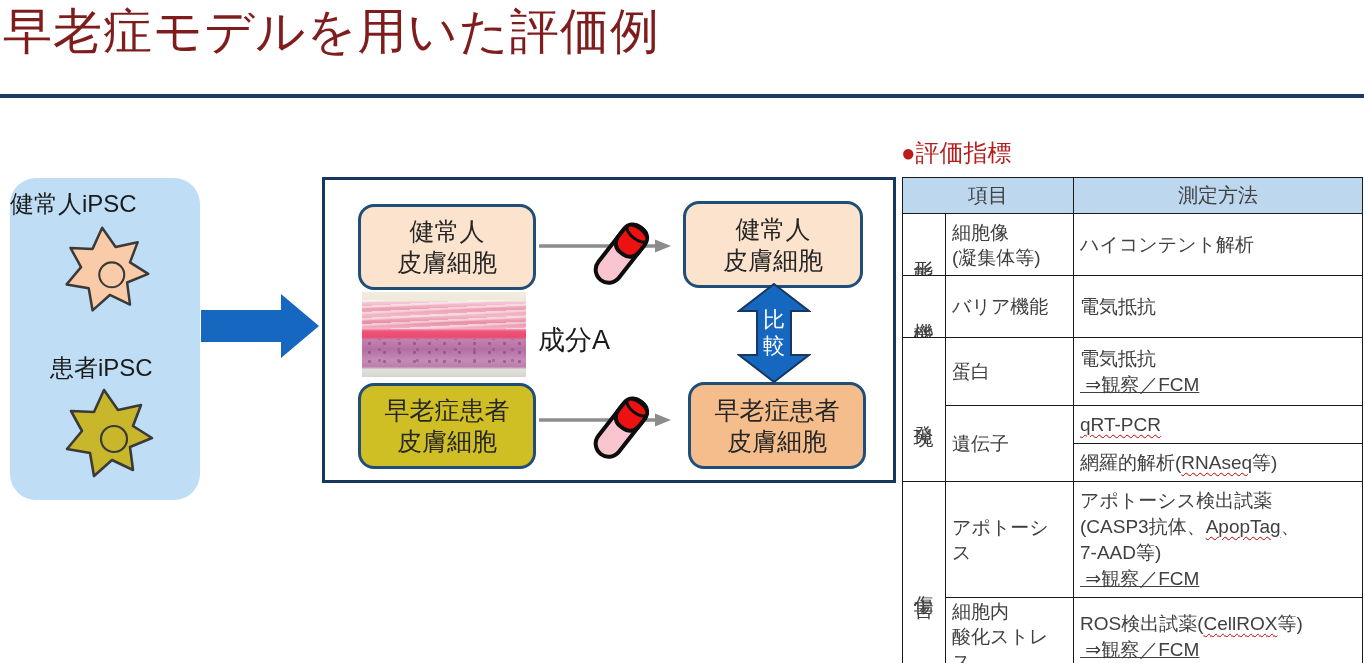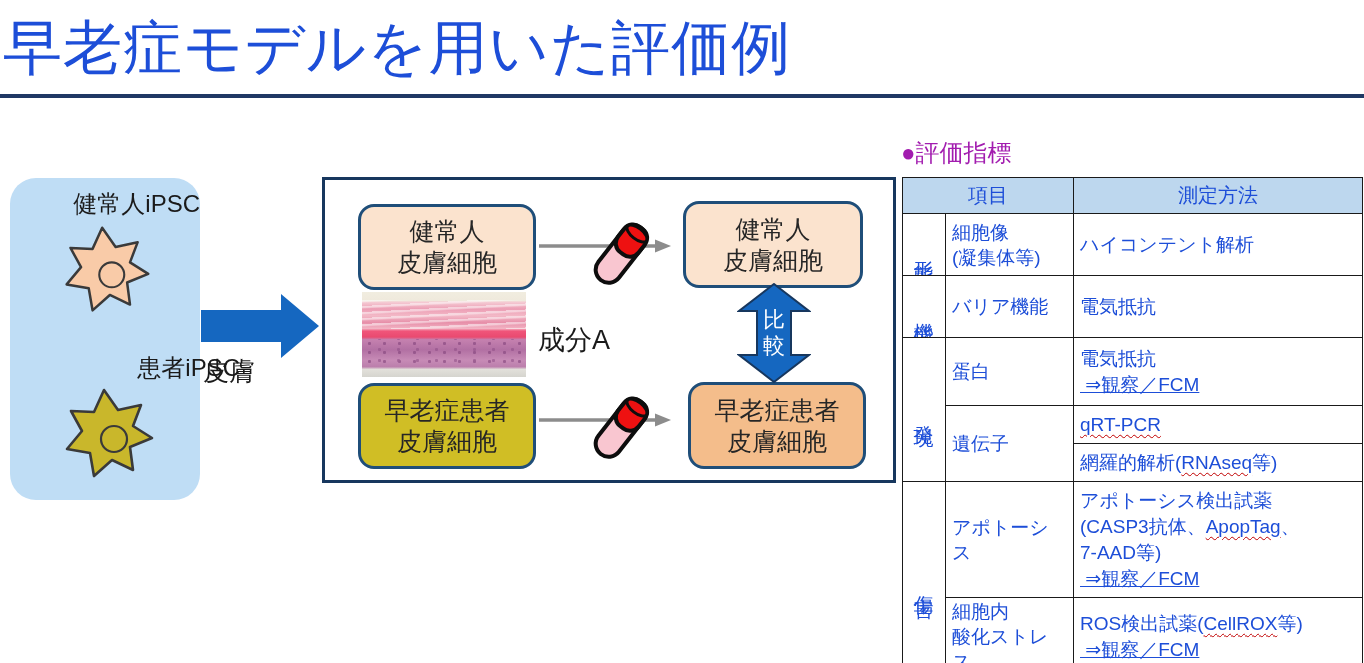--- a/index.html
+++ b/index.html
@@ -1,27 +1,27 @@
 <!DOCTYPE html>
 <html><head>
 <meta charset="utf-8">
 <style>
   html,body{margin:0;padding:0;background:#fff;}
   .slide{position:relative;width:1364px;height:663px;background:#ffffff;overflow:hidden;
          font-family:"Liberation Sans","DejaVu Sans",sans-serif;color:#262626;}
 
   
-  .title{position:absolute;left:3px;top:3px;font-size:59px;line-height:1.15;color:#1d4ed8;
-         letter-spacing:1px;white-space:nowrap;margin-top:12px;}
+  .title{position:absolute;left:3px;top:3px;font-size:49px;line-height:1.15;color:#7f1d1d;
+         letter-spacing:1px;white-space:nowrap;}
   .title-rule{position:absolute;left:0;top:94px;width:1364px;height:4px;background:#1F3864;}
 
   
   .ipsc-panel{position:absolute;left:10px;top:178px;width:190px;height:322px;
               background:#BFDDF5;border-radius:26px;}
-  .ipsc-label{position:absolute;left:0;width:190px;text-align:right;font-size:24px;color:#1a1a1a;white-space:nowrap;}
+  .ipsc-label{position:absolute;left:0;width:190px;text-align:left;font-size:24px;color:#1a1a1a;white-space:nowrap;}
   .lbl-healthy{top:10px;}
   .lbl-patient{top:174px;padding-left:40px;}
   .cell-svg{position:absolute;}
   .cell-healthy{left:48px;top:44px;width:96px;height:96px;}
   .cell-patient{left:48px;top:206px;width:100px;height:100px;}
 
   
   .big-arrow{position:absolute;left:201px;top:294px;width:118px;height:64px;}
   .induction-label{position:absolute;left:203px;top:352px;font-size:26px;line-height:39px;color:#1a1a1a;white-space:nowrap;}
 
@@ -62,23 +62,23 @@
   .component{position:absolute;left:538px;top:322px;width:96px;text-align:left;
              font-size:27px;color:#1a1a1a;white-space:nowrap;}
 
   
   .compare{position:absolute;left:737px;top:283px;width:74px;height:100px;}
   .compare svg{position:absolute;left:0;top:0;width:74px;height:100px;}
   .cmp-text{position:absolute;left:0;top:0;width:74px;height:100px;display:flex;flex-direction:column;
             justify-content:center;align-items:center;color:#fff;font-size:22px;line-height:26px;}
 
   
-  .eval-heading{position:absolute;left:901px;top:137px;font-size:24px;color:#a21caf;white-space:nowrap;}
+  .eval-heading{position:absolute;left:901px;top:137px;font-size:24px;color:#b91c1c;white-space:nowrap;}
   table.eval{position:absolute;left:902px;top:177px;width:460px;border-collapse:collapse;table-layout:fixed;}
-  table.eval th,table.eval td{border:1.7px solid #1a1a1a;padding:1px 6px;font-size:19px;color:#1d4ed8;
+  table.eval th,table.eval td{border:1.7px solid #1a1a1a;padding:1px 6px;font-size:19px;color:#404040;
             font-weight:normal;vertical-align:middle;overflow:hidden;}
   table.eval th{background:#BDD7EE;text-align:center;font-size:20px;}
   td.cat{text-align:center;padding:1px 2px;}
   .vtext{writing-mode:vertical-rl;text-orientation:upright;display:inline-block;font-size:20px;
          line-height:1;letter-spacing:3px;}
   td.item,td.mcell{text-align:left;line-height:25px;}
   td.mcell{line-height:26px;}
   .pre{white-space:pre;text-decoration:underline;}
   .sq{text-decoration-line:underline;text-decoration-style:wavy;text-decoration-color:#C00000;
       text-decoration-thickness:1px;text-underline-offset:3px;}
@@ -101,21 +101,20 @@
     <svg class="cell-svg cell-patient" viewBox="0 0 100 100">
       <polygon points="46,6 60,26 83,21 75,42 94,54 72,63 75,86 54,76 36,92 32,69 9,65 24,47 13,27 36,28" fill="#C9B72B" stroke="#3A3A3A" stroke-width="2.6" stroke-linejoin="round"></polygon>
       <circle cx="56" cy="55" r="13" fill="none" stroke="#3A3A3A" stroke-width="2.2"></circle>
     </svg>
   </div>
 
   <svg class="big-arrow" viewBox="0 0 118 64">
     <path d="M0,16 L80,16 L80,0 L118,32 L80,64 L80,48 L0,48 Z" fill="#1567C0"></path>
   </svg>
   <div class="induction-label">
-    <div>皮膚</div>
   </div>
 
   <div class="flow-box"></div>
 
   <div class="node node-hs">
     <span>健常人</span>
     <span>皮膚細胞</span>
   </div>
 
   <div class="histo">

